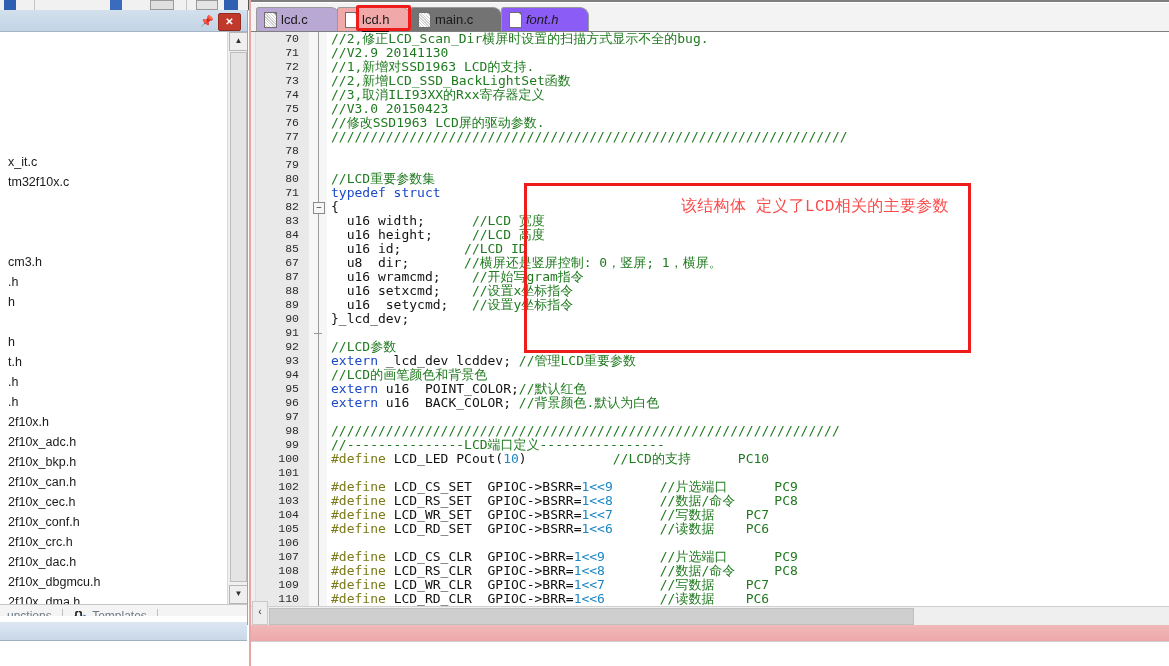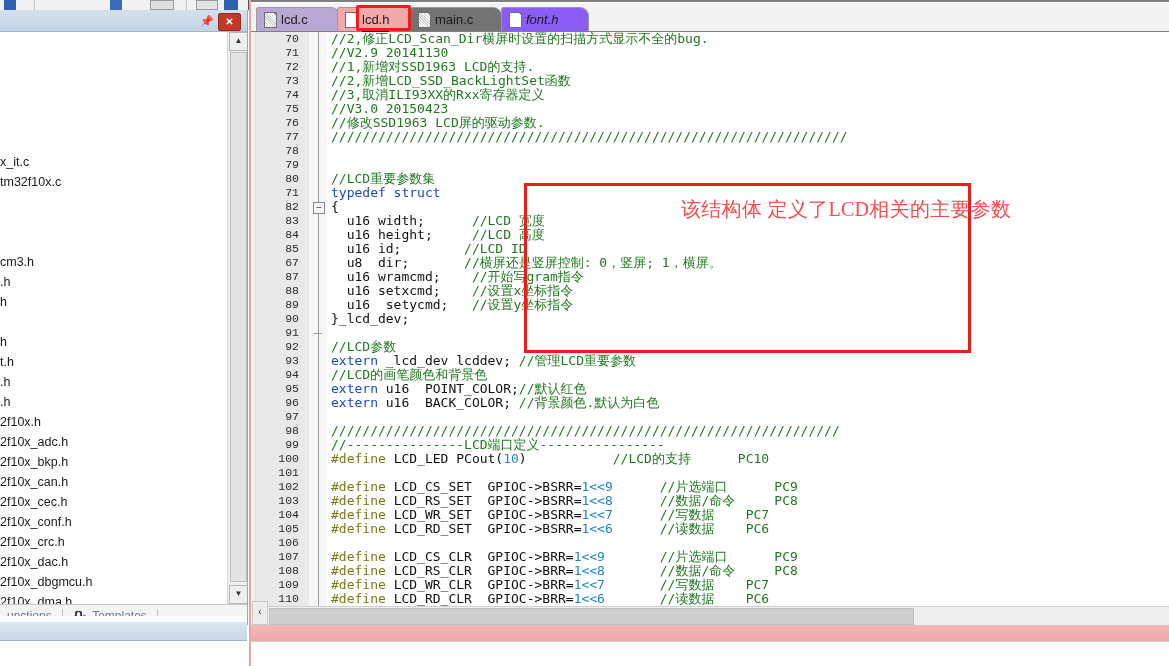--- a/index.html
+++ b/index.html
@@ -48,21 +48,21 @@
     position: absolute; left: 0; top: 22px; width: 228px; height: 572px;
     background: #ffffff; overflow: hidden;
   }
   .tree-list {
     position: absolute; left: 0; top: 0; width: 228px;
     list-style: none; margin: 0; padding: 0;
   }
   .tree-list li {
     height: 20px; line-height: 20px;
     font-size: 12.5px; color: #1a1a1a;
-    white-space: nowrap; padding-left: 0;
+    white-space: nowrap; padding-left: 8px;
   }
   .tree-list li.blank { color: transparent; }
 
   .lp-vscroll {
     position: absolute; right: 0; top: 22px; width: 19px; height: 572px;
     background: #f0f0f0; border-left: 1px solid #d8d8d8;
   }
   .lp-vscroll .arrow-up, .lp-vscroll .arrow-dn {
     position: absolute; left: 1px; width: 17px; height: 17px;
     background: #efefef; border: 1px solid #b6b6b6;
@@ -192,22 +192,22 @@
 
   
   .red-box {
     position: absolute; left: 273px; top: 151px;
     width: 447px; height: 170px;
     border: 3px solid #ef1c1c; box-sizing: border-box;
     pointer-events: none;
   }
   .red-note {
     position: absolute; left: 430px; top: 164px;
-    font-family: Liberation Serif, serif;
-    font-size: 20px; color: #fa4b4b;
+    font-family: Liberation Mono, monospace;
+    font-size: 16px; color: #fa4b4b;
     white-space: nowrap; letter-spacing: 0.3px;
   }
 
   
   .hscroll {
     position: absolute; left: 0; top: 606px; width: 920px; height: 18px;
     background: #efefef; border-top: 1px solid #d0d0d0;
   }
   .hscroll .arrow-l {
     position: absolute; left: 0; top: 0; width: 17px; height: 17px;

